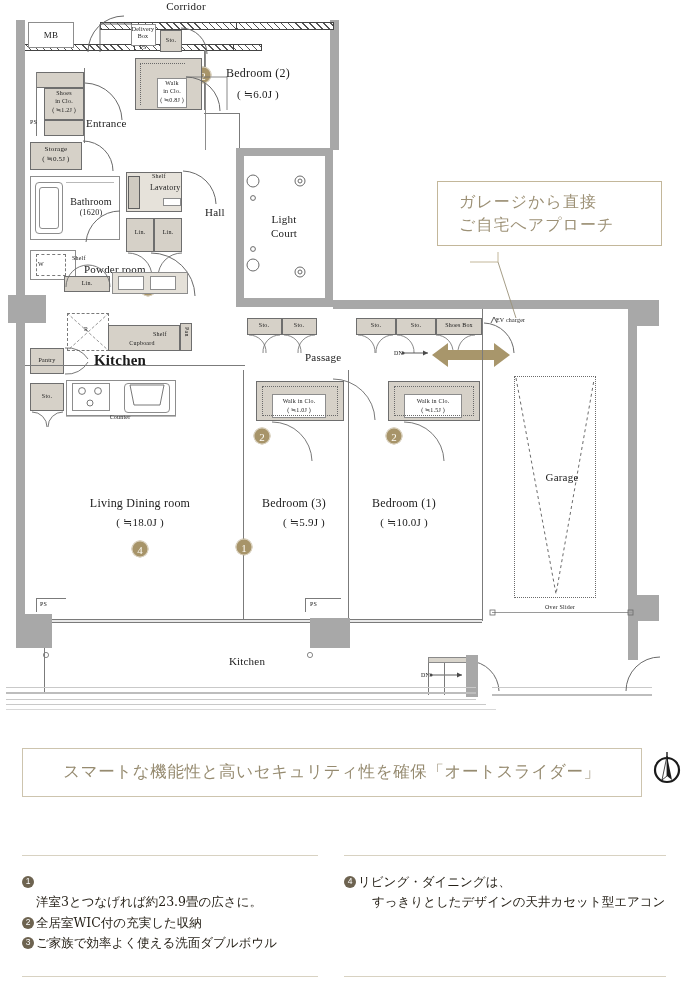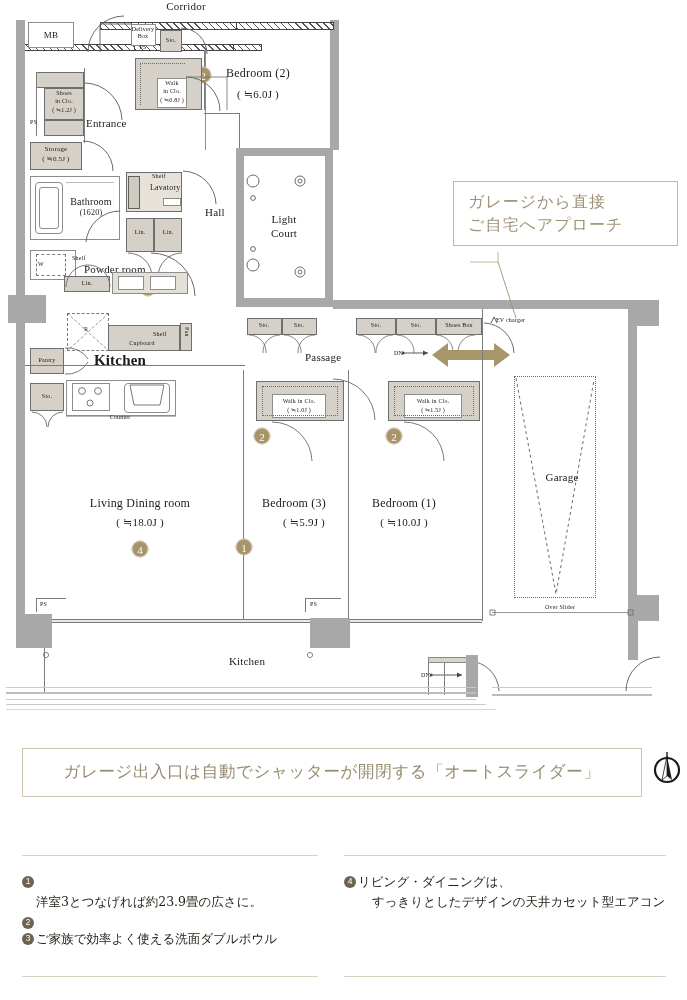--- a/index.html
+++ b/index.html
@@ -72,24 +72,23 @@
   }
 
   
   .callout {
     position: absolute;
     border: 1px solid #c3b79a;
     background: #ffffff;
     color: #9d9176;
     font-size: 16px;
     line-height: 1.45;
-    padding: 8px 12px 9px 14px;
+    padding: 8px 12px 9px 21px;
     font-family: "DejaVu Serif", "Liberation Serif", serif;
     letter-spacing: 1px;
-    margin-left: 16px;
   }
 
   
   .banner {
     position: absolute;
     border: 1px solid #cdc4ae;
     text-align: center;
     color: #968b70;
     font-size: 16.5px;
     line-height: 1.55;
@@ -460,21 +459,21 @@
   <div class="callout" style="left:437px;top:181px;width:225px;">
     <div>ガレージから直接</div>
     <div>ご自宅へアプローチ</div>
   </div>
   <svg class="abs" style="left:470px;top:252px;" width="60" height="70">
     <path d="M28,0 L28,10 L0,10" fill="none" stroke="#c3b79a" stroke-width="1"></path>
     <line x1="28" y1="10" x2="46" y2="66" stroke="#9b9279" stroke-width=".9"></line>
   </svg>
 
   <div class="banner" style="left:22px;top:748px;width:620px;">
-    <div>ガレージ出入口は自動でシャッターが開閉する「オートスライダー」</div>
+    <div>スマートな機能性と高いセキュリティ性を確保「オートスライダー」</div>
   </div>
 
   <svg class="compass" style="left:652px;top:750px;" width="30" height="34">
     <circle cx="15" cy="20" r="12" fill="none" stroke="#1a1a1a" stroke-width="2.2"></circle>
     <line x1="15" y1="2" x2="15" y2="20" stroke="#1a1a1a" stroke-width="1.4"></line>
     <polygon points="15,6 20,30 15,26" fill="#1a1a1a"></polygon>
     <polygon points="15,6 10,30 15,26" fill="#ffffff" stroke="#1a1a1a" stroke-width=".8"></polygon>
   </svg>
 
   <div class="rule" style="left:22px;top:855px;width:296px;"></div>
@@ -485,20 +484,21 @@
   <div class="legend" style="left:22px;top:872px;width:300px;">
     <div class="row">
       <span class="num">1</span>
       <span class="txt">
         <br>
         <span>洋室3とつなげれば約23.9畳の広さに。</span>
       </span>
     </div>
     <div class="row">
       <span class="num">2</span>
+      <span class="txt">全居室WIC付の充実した収納</span>
     </div>
     <div class="row">
       <span class="num">3</span>
       <span class="txt">ご家族で効率よく使える洗面ダブルボウル</span>
     </div>
   </div>
 
   <div class="legend" style="left:344px;top:872px;width:330px;">
     <div class="row">
       <span class="num">4</span>

